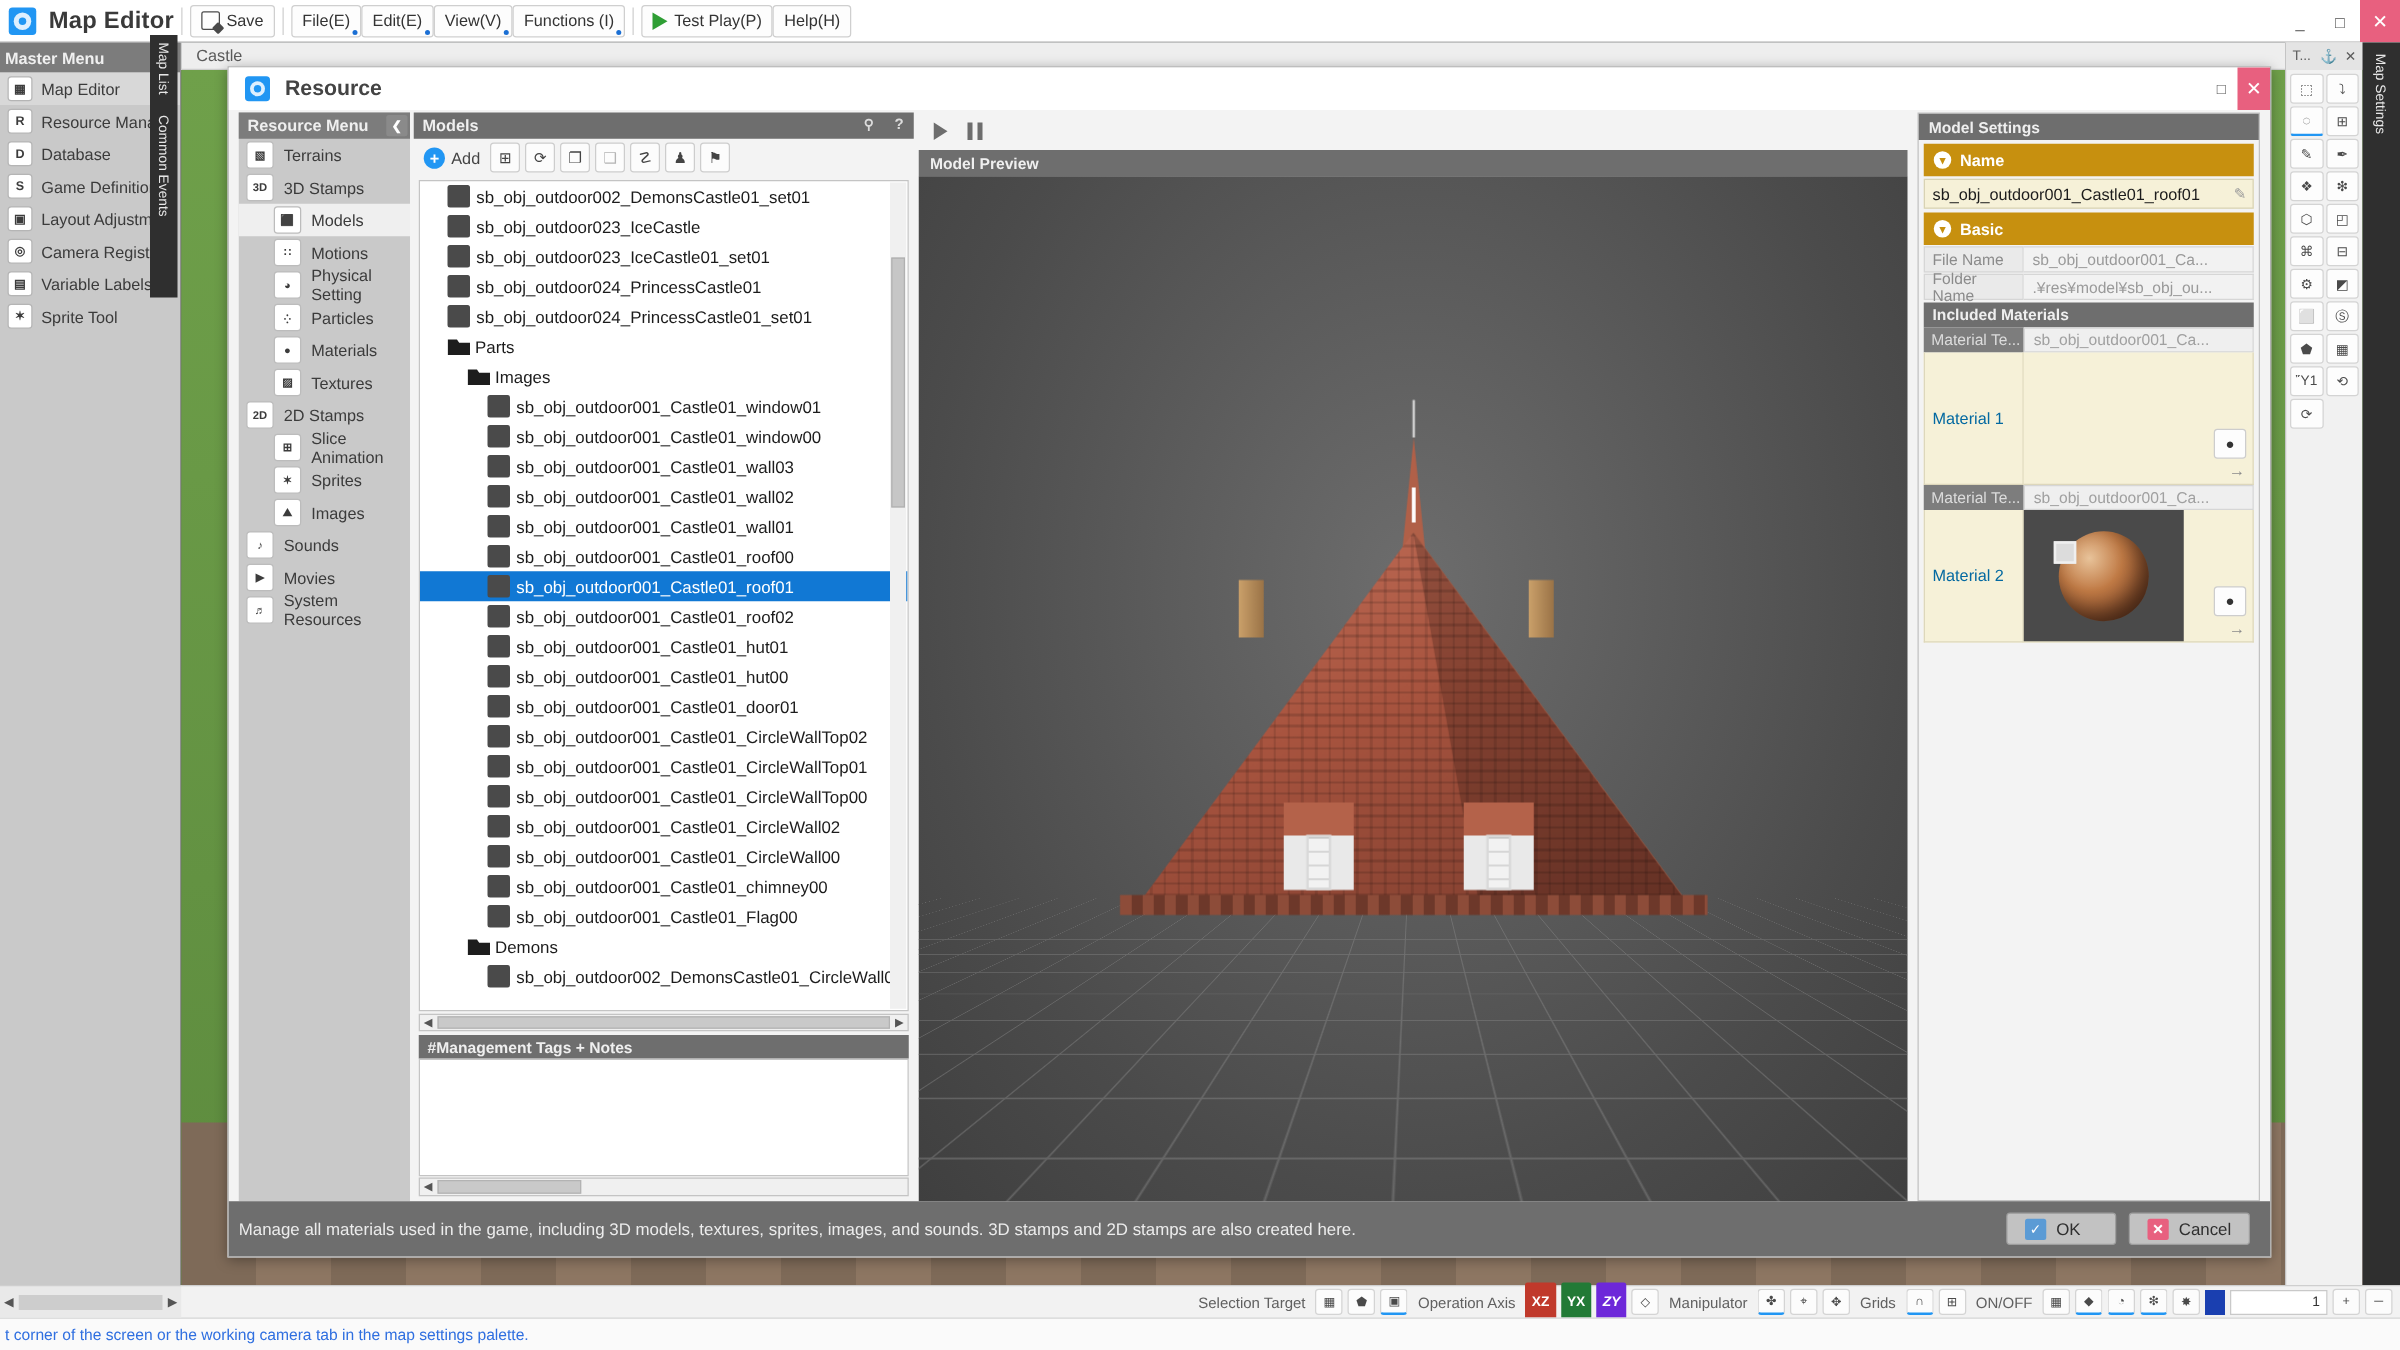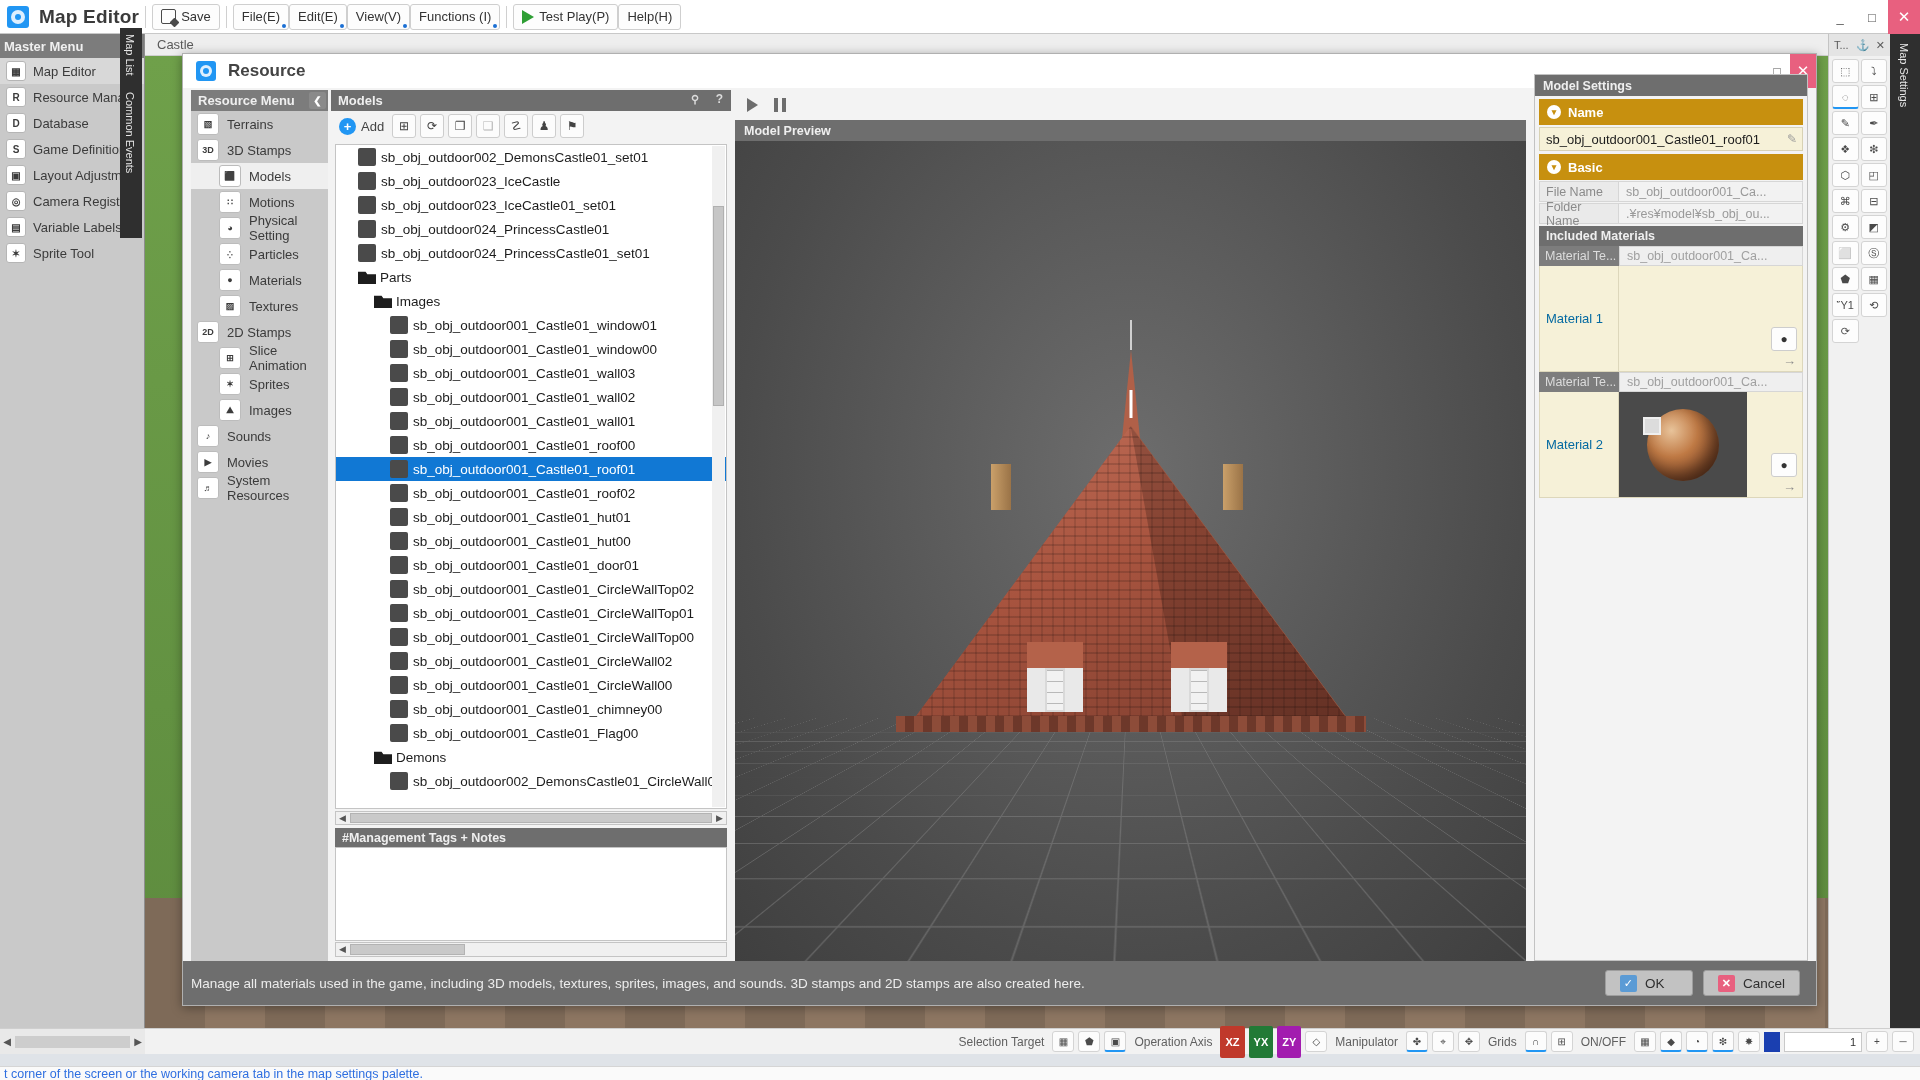--- a/index.html
+++ b/index.html
@@ -180,21 +180,21 @@
   .dormer{ position:absolute; width:56px;height:70px; bottom:66px;
     background:linear-gradient(180deg,#b4624a 0 26px,#e9e9e9 26px 100%);}
   .dormer.a{ left:156px; } .dormer.b{ left:300px; }
   .dorwin{ position:absolute; width:20px; height:44px; top:26px; left:18px; background:#f2f2f2; border:2px solid #d9d9d9;
     background-image:linear-gradient(#b9b9b9 1px,transparent 1px); background-size:100% 11px;}
   .eaves{ position:absolute; left:50%; bottom:46px; transform:translateX(-50%); width:470px;height:16px;
     background:repeating-linear-gradient(90deg,#8d4c39 0 9px,#6d382a 9px 18px);}
   .bar-white{ position:absolute; left:50%; bottom:360px; transform:translateX(-50%); width:3px;height:28px;background:#fff;}
 
   
-  .mset{ position:absolute; right:8px; top:20px; width:274px; bottom:44px;
+  .mset{ position:absolute; right:8px; top:36px; width:274px; bottom:44px;
     background:#f3f3f3; border:1px solid #c2c2c2;}
   .mset-hd{ height:21px; background:#6e6e6e; color:#efefef; font-weight:bold; font-size:12.5px;
     display:flex; align-items:center; padding-left:8px;}
   .sec{ margin:3px 4px 0 4px; height:26px; background:#c7900f; color:#fff; font-weight:bold; font-size:13px;
     display:flex; align-items:center; gap:7px; padding-left:8px;}
   .sec .chev{ width:14px;height:14px;border-radius:50%;background:#fff;color:#c7900f;
     display:flex;align-items:center;justify-content:center;font-size:9px;font-weight:bold;}
   .namefield{ margin:2px 4px 0 4px; height:24px; background:#f6f1d8; border:1px solid #d8d2b4;
     display:flex; align-items:center; padding:0 6px; font-size:13px; color:#1c1c1c; position:relative;}
   .namefield .pen{ position:absolute; right:5px; top:4px; color:#9a9a9a; font-size:12px;}
@@ -252,26 +252,26 @@
   .botbar{ position:absolute; left:0; right:0; bottom:26px; height:26px; background:#f2f2f2;
     border-top:1px solid #cfcfcf; display:flex; align-items:center; z-index:6;}
   .bb-left{ display:flex; align-items:center; gap:2px; padding-left:4px;}
   .bb-right{ margin-left:auto; display:flex; align-items:center; gap:4px; padding-right:6px;}
   .bb-lbl{ font-size:12px; color:#606060; margin:0 4px; white-space:nowrap;}
   .bbtn{ height:21px; min-width:22px; background:#fcfcfc; border:1px solid #d4d4d4; border-radius:3px;
     display:flex; align-items:center; justify-content:center; font-size:10px; color:#4a4a4a; padding:0 3px;}
   .bbtn.act{ border-bottom:2px solid #2196f3; }
   .axbtn{ height:20px; padding:16px 5px; border-radius:2px; color:#fff; font-size:11px; font-weight:bold;
     display:flex;align-items:center; }
-  .axbtn.xz{ background:#c0392b; } .axbtn.yx{ background:#227a36; } .axbtn.zy{ background:#a21caf; }
+  .axbtn.xz{ background:#c0392b; } .axbtn.yx{ background:#227a36; } .axbtn.zy{ background:#6d28d9;font-style:italic; }
   .numfield{ height:20px; width:78px; background:#fff; border:1px solid #c9c9c9; display:flex;
     align-items:center; justify-content:flex-end; padding-right:5px; font-size:11px; color:#333;}
   .numbar{ width:16px;height:20px;background:#1a3fb0;}
 
-  .statusbar{ position:absolute; left:0; right:0; bottom:0; height:14px; background:#fafafa;
+  .statusbar{ position:absolute; left:0; right:0; bottom:0; height:26px; background:#fafafa;
     border-top:1px solid #d5d5d5; display:flex; align-items:center; z-index:6;}
   .statusbar .txt{ font-size:12.5px; color:#2f6fe0; margin-left:4px; white-space:nowrap;}
 
   .leftbot{ position:absolute; left:0; bottom:26px; width:145px; height:26px; background:#e9e9e9;
     border-top:1px solid #cfcfcf; display:flex; align-items:center; z-index:7;}
   .leftbot .a{ width:14px;height:24px; display:flex;align-items:center;justify-content:center;font-size:10px;color:#555;}
   .leftbot .bar{ flex:1; height:12px; background:#cdcdcd; margin:0 1px;}
 </style>
 </head>
 <body>

